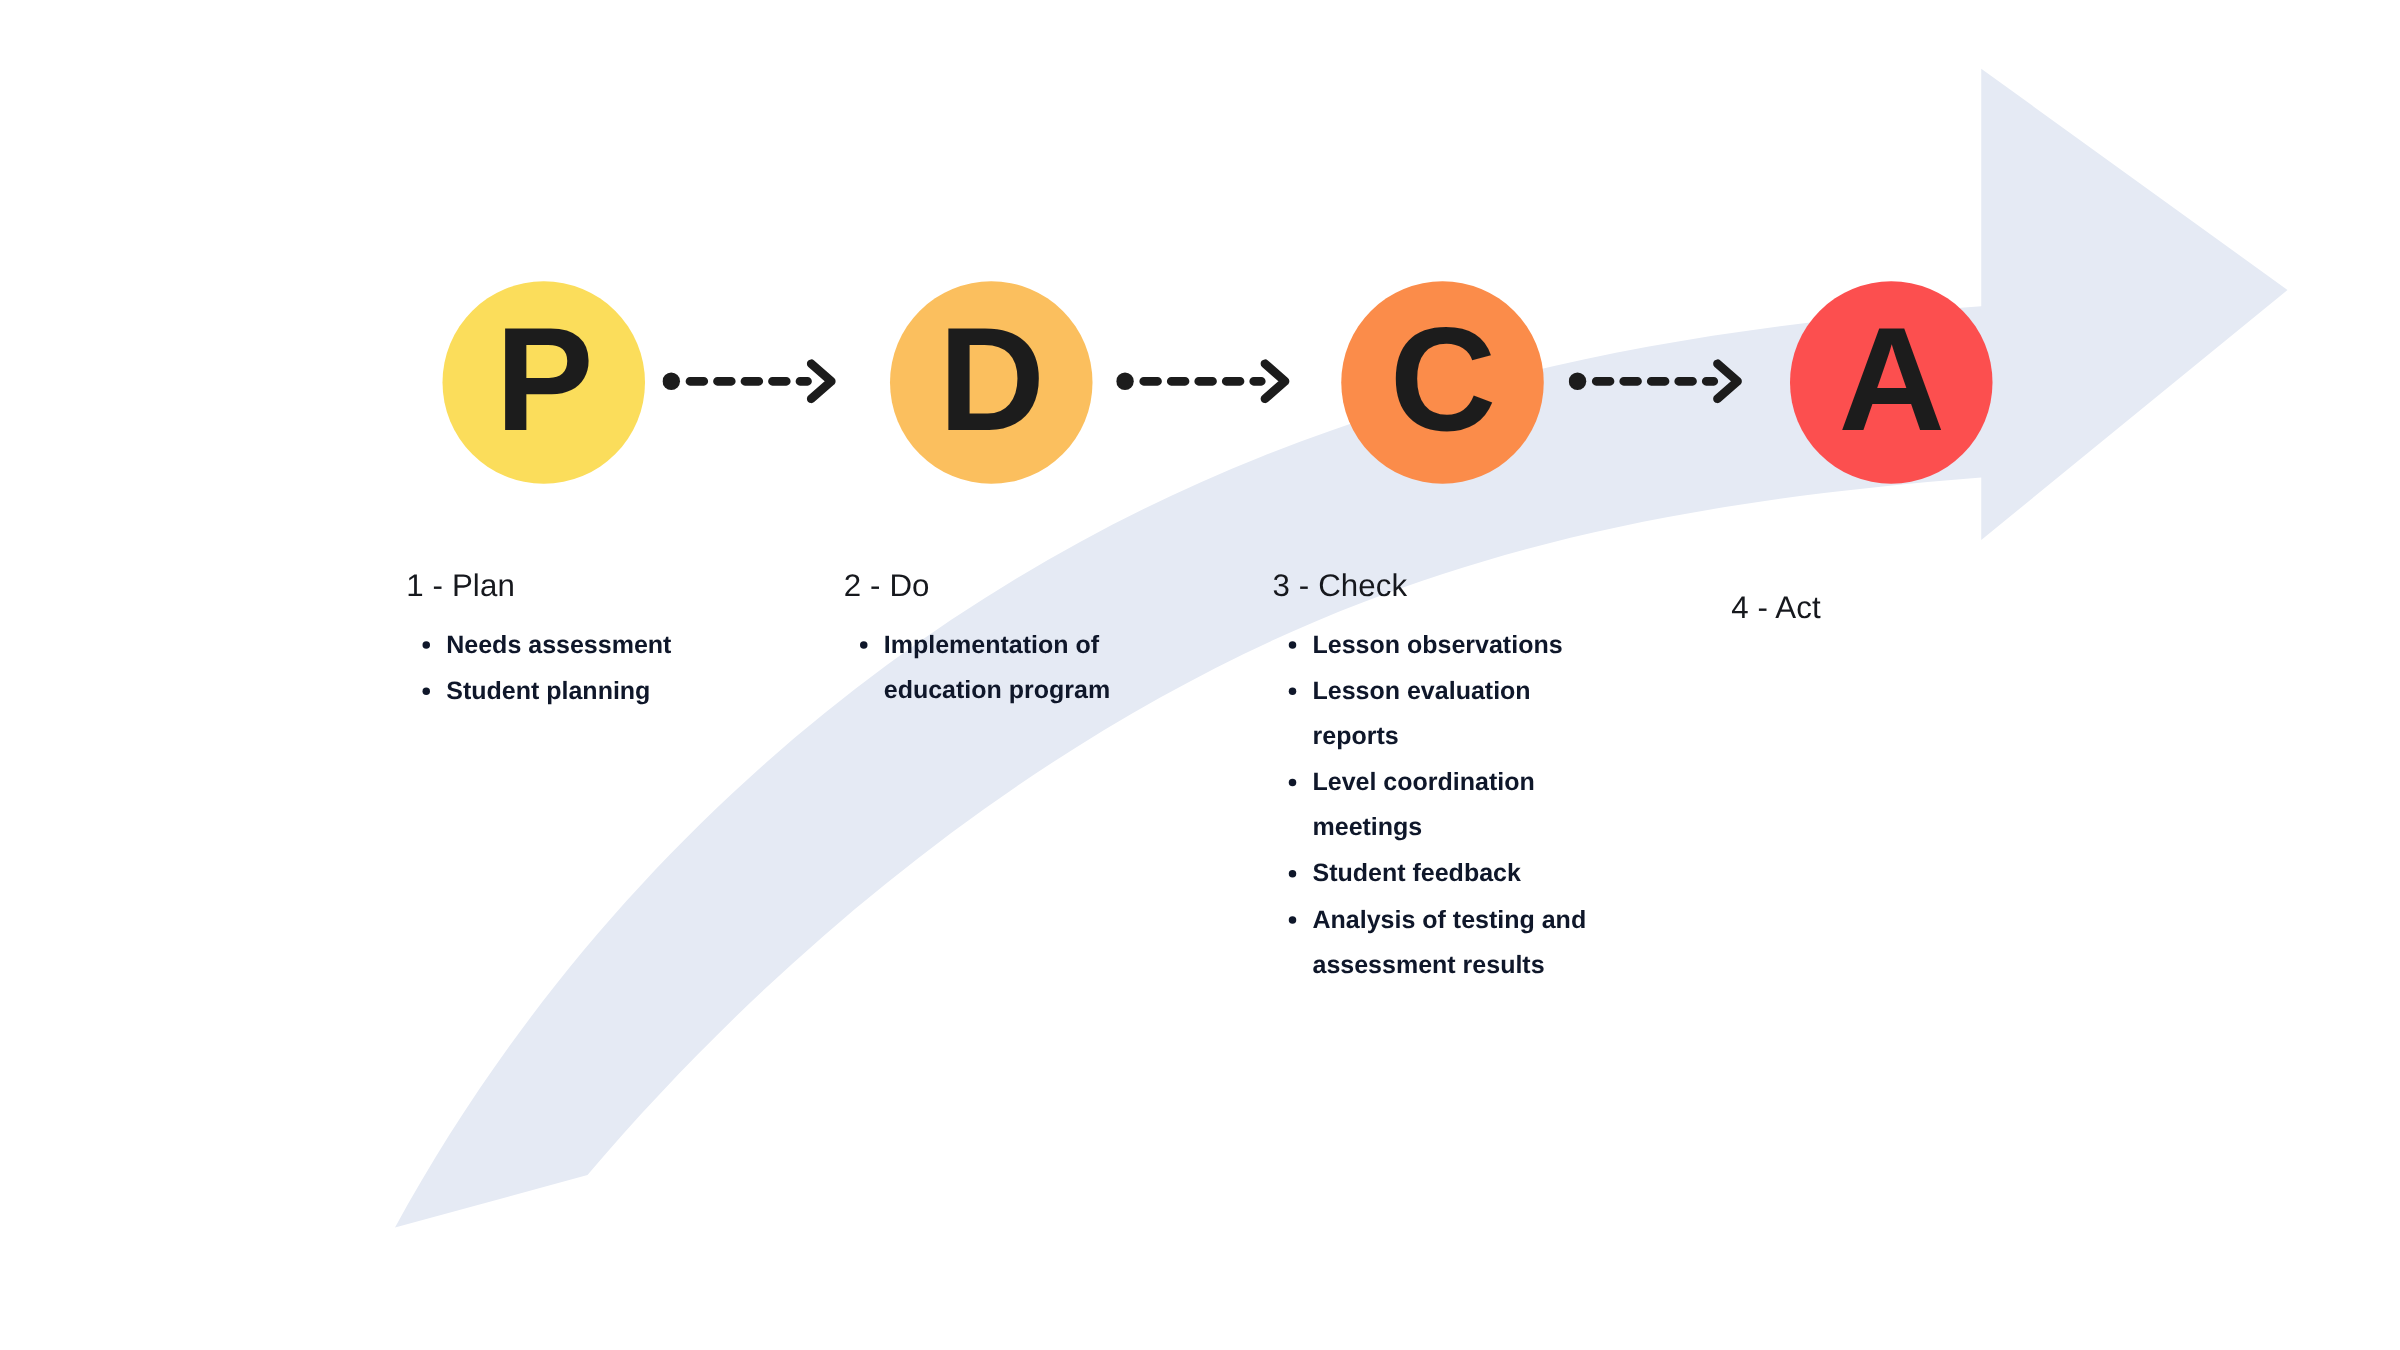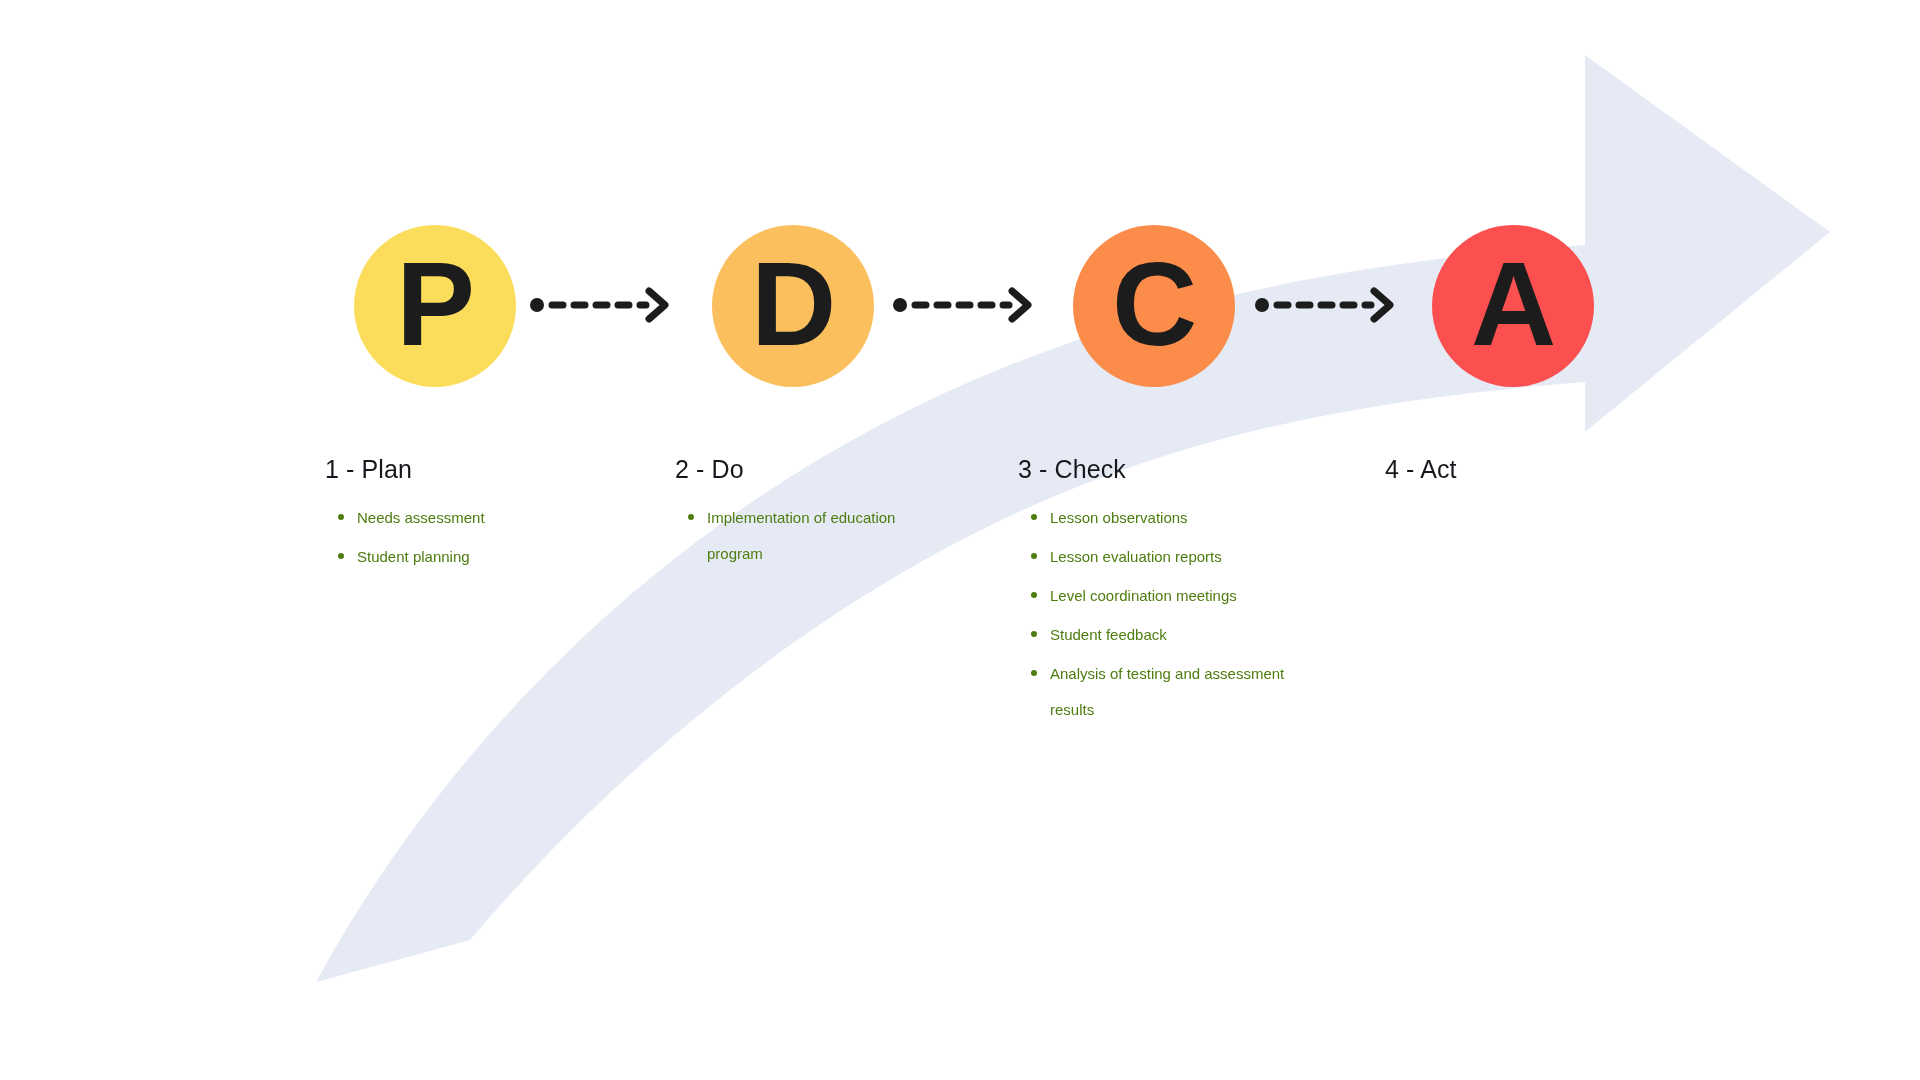--- a/index.html
+++ b/index.html
@@ -75,24 +75,25 @@
     white-space: nowrap;
     letter-spacing: 0.1px;
   }
   .col-list {
     list-style: disc;
     margin: 0;
     padding-left: 32px;
   }
   .col-list li {
     font-family: "Liberation Sans", sans-serif;
-    font-size: 15px;
+    font-size: 20px;
     line-height: 36px;
-    color: #4d7c0f;
+    color: #0f172a;
     margin: 0 0 1px 0;
+    font-weight: bold;
   }
   .col-list li::marker {
     font-size: 21px;
   }
 </style>
 </head>
 <body>
 
 <div id="stage">
 
@@ -165,17 +166,17 @@
     <p class="col-title">3 - Check</p>
     <ul class="col-list">
       <li>Lesson observations</li>
       <li>Lesson evaluation reports</li>
       <li>Level coordination meetings</li>
       <li>Student feedback</li>
       <li>Analysis of testing and assessment results</li>
     </ul>
   </div>
 
-  <div class="col" style="left:1385px; width:255px;">
+  <div class="col" style="left:1385px; width:255px;margin-top:17px;">
     <p class="col-title">4 - Act</p>
   </div>
 
 </div>
 
 </body></html>

